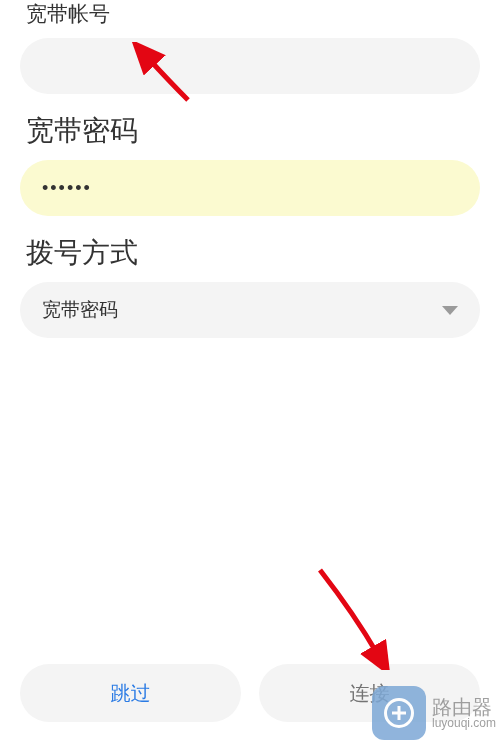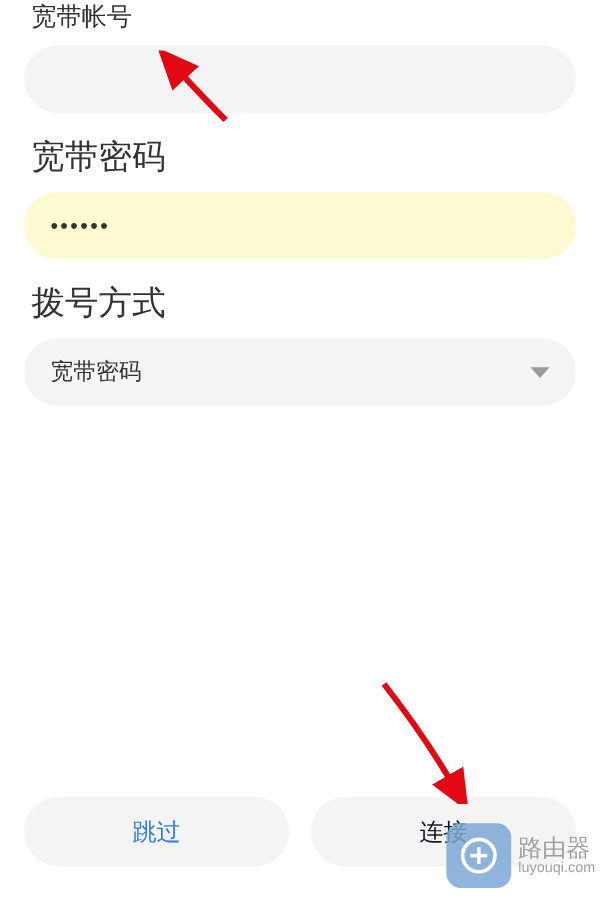--- a/index.html
+++ b/index.html
@@ -94,21 +94,21 @@
       border: none;
       display: flex;
       align-items: center;
       justify-content: center;
       font-size: 20px;
     }
     .btn-secondary {
       color: #2b7be4;
     }
     .btn-primary {
-      color: #0f172a;
+      color: #737373;
     }
     .arrow {
       position: absolute;
       pointer-events: none;
       z-index: 50;
     }
     .watermark {
       position: absolute;
       right: 4px;
       bottom: 10px;

